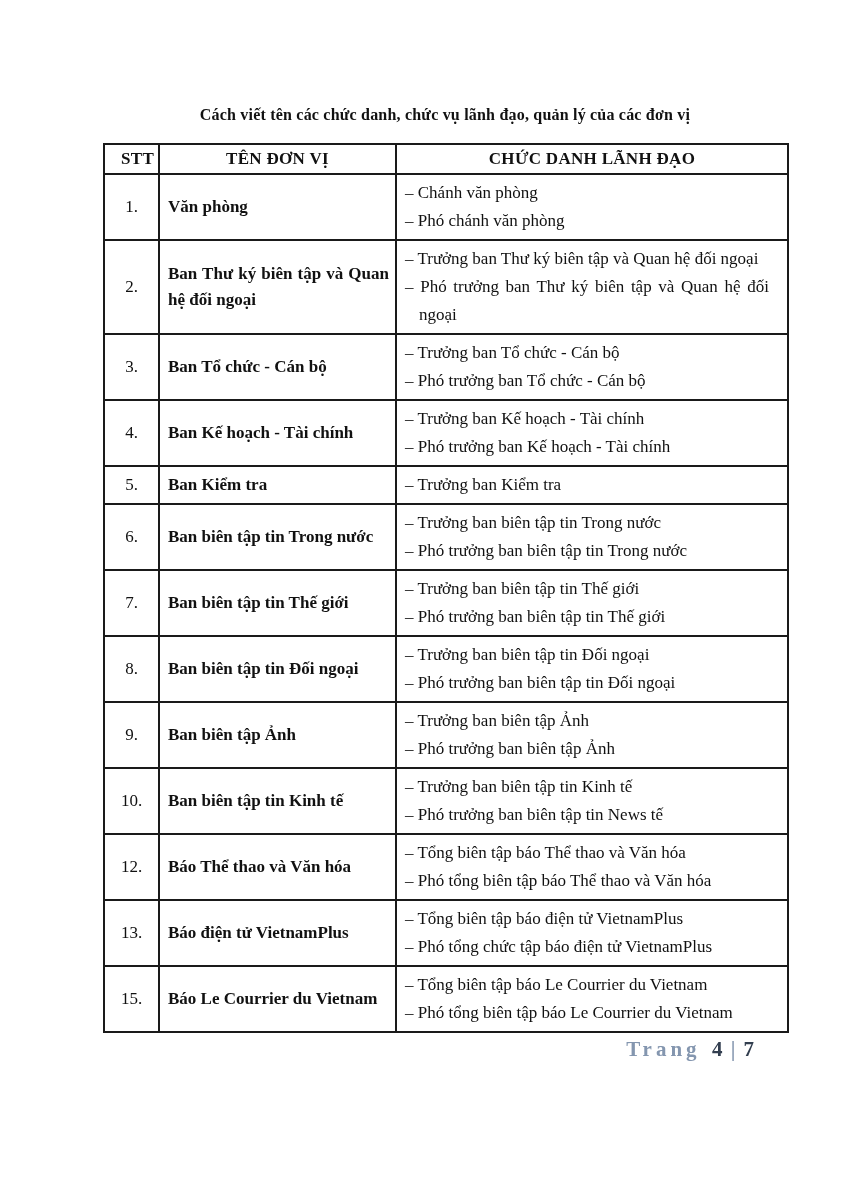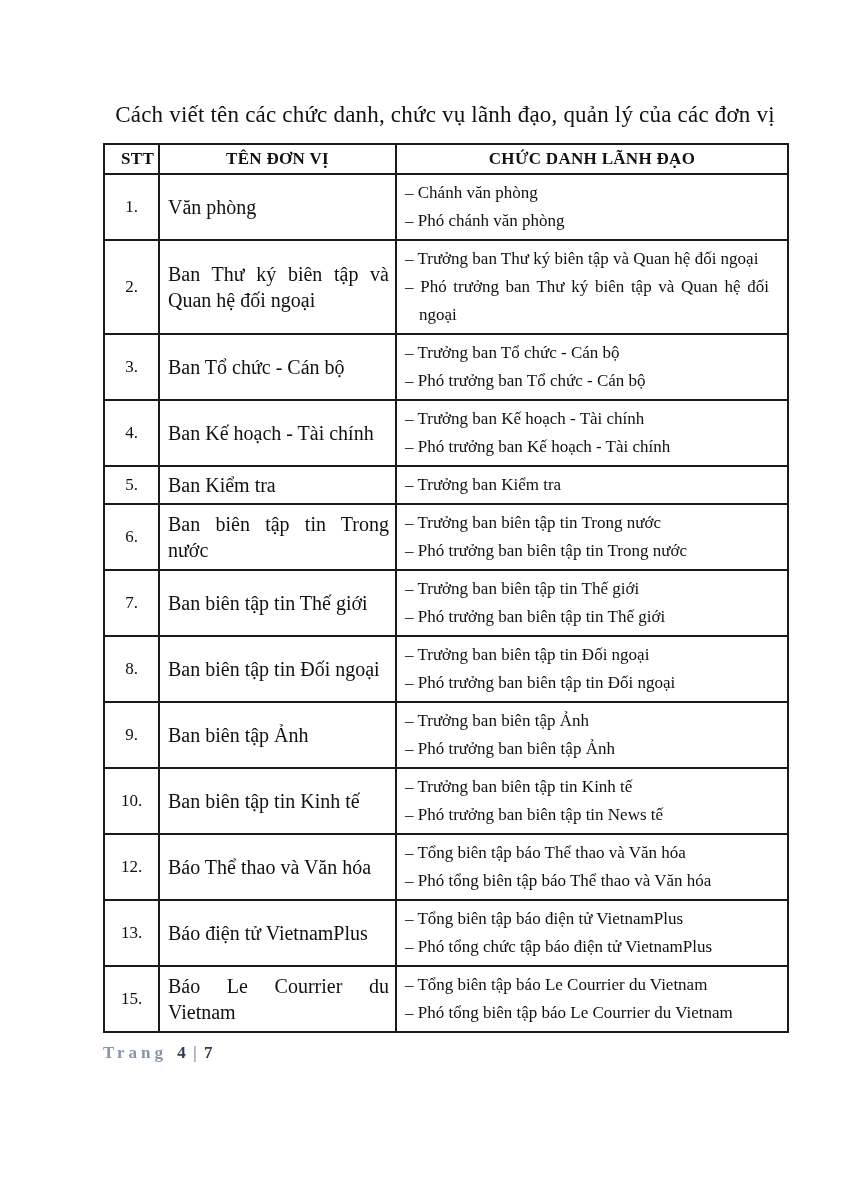--- a/index.html
+++ b/index.html
@@ -9,22 +9,22 @@
     background: #ffffff;
     font-family: "Liberation Serif", "DejaVu Serif", serif;
     color: #111111;
     overflow: hidden;
   }
   .page { padding: 104px 0 0 103px; }
   .doc-title {
     width: 684px;
     margin: 0 0 17px 0;
     text-align: center;
-    font-size: 23px;
-    font-weight: normal;
+    font-size: 16px;
+    font-weight: bold;
     letter-spacing: 0.2px;
     line-height: 22px;
   }
   table.units {
     width: 684px;
     border-collapse: collapse;
     table-layout: fixed;
   }
   table.units col.c-stt  { width: 55px; }
   table.units col.c-unit { width: 237px; }
@@ -40,42 +40,43 @@
     letter-spacing: 0.3px;
   }
   td.col-stt {
     text-align: center;
     vertical-align: middle;
     font-size: 17px;
     padding: 4px 2px;
   }
   td.col-unit {
     vertical-align: middle;
-    font-size: 20px;
+    font-size: 17px;
     line-height: 26px;
     padding: 4px 6px 4px 8px;
     text-align: justify;
+    font-weight: bold;
   }
   td.col-titles {
     vertical-align: middle;
     font-size: 17px;
     padding: 4px 18px 4px 8px;
   }
   .title-line {
     line-height: 28px;
     padding-left: 14px;
     text-indent: -14px;
     text-align: justify;
   }
   .page-footer {
     width: 684px;
-    margin-top: 10px;
+    margin-top: 4px;
     padding-right: 33px;
-    text-align: left;
-    font-size: 17px;
+    text-align: right;
+    font-size: 21px;
     white-space: nowrap;
   }
   .f-label {
     font-weight: bold;
     letter-spacing: 4px;
     margin-right: 6px;
   }
   .f-num { font-weight: bold; }
   .f-sep { font-weight: bold; margin: 0 3px; }
 </style>

